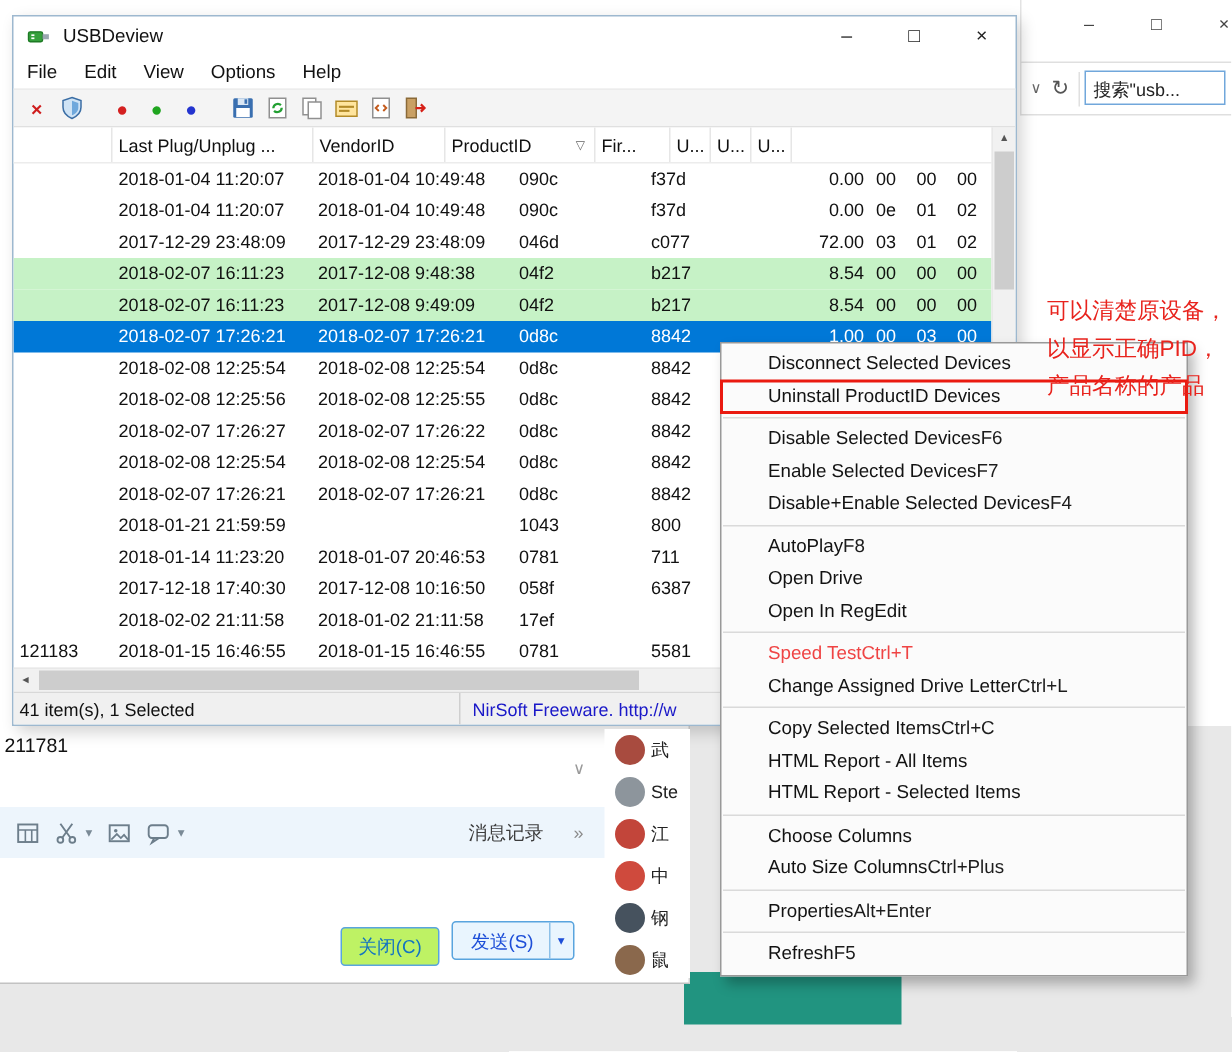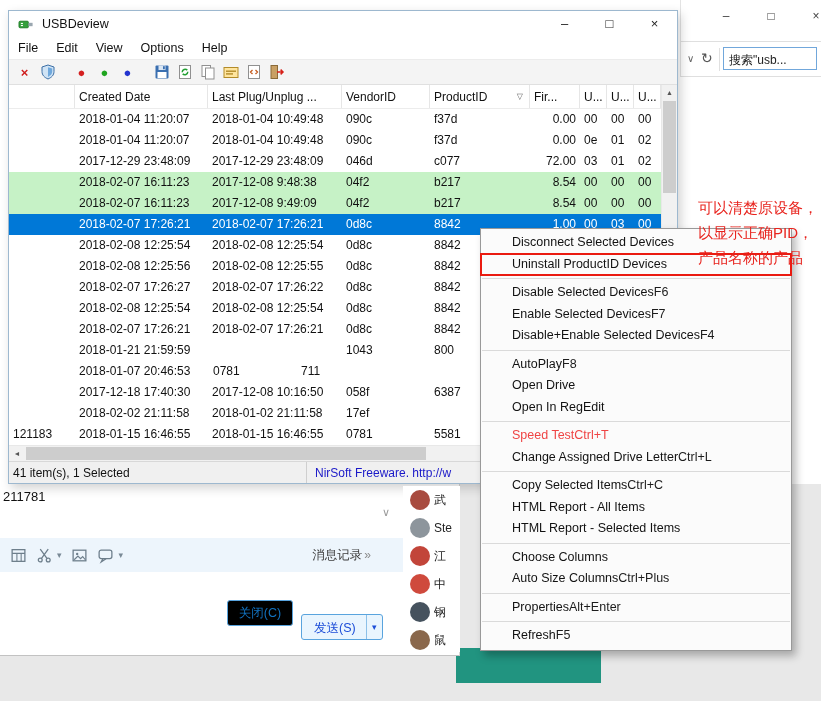--- a/index.html
+++ b/index.html
@@ -84,23 +84,23 @@
   .qq{position:absolute;left:0;top:484px;width:460px;height:172px;background:#fff;z-index:1;
       border-bottom:1px solid #c2c2c2;border-right:1px solid #d5d5d5;overflow:hidden}
   .qq-num{position:absolute;left:3px;top:5px;font-size:13px;color:#111}
   .qq-collapse{position:absolute;left:382px;top:22px;font-size:11px;color:#9a9a9a}
   .qq-toolbar{position:absolute;left:0;top:54px;width:100%;height:34px;background:#edf5fc;
       display:flex;align-items:center;padding-left:8px}
   .qti{display:flex;align-items:center;gap:6px}
   .qicon{width:20px;height:20px;display:inline-flex;align-items:center;justify-content:center}
   .qicon svg{width:17px;height:17px}
   .qcaret{font-size:9px;color:#7a8a96;margin:0 2px 0 -3px}
-  .qq-history{margin-left:auto;margin-right:88px;font-size:12.5px;color:#3c3c3c;display:flex;align-items:center;gap:2px}
+  .qq-history{margin-left:auto;margin-right:70px;font-size:12.5px;color:#3c3c3c;display:flex;align-items:center;gap:20px}
   .qh-angle{color:#8a8a8a;font-size:12px}
-  .qq-btn{position:absolute;top:116px;height:26px;border:1px solid #59a4de;background:#000000;color:#1273c2;
+  .qq-btn{position:absolute;top:134px;height:26px;border:1px solid #59a4de;background:#bef264;color:#1273c2;
       font-size:12.5px;border-radius:3px;font-family:inherit}
   .qq-btn.close{left:227px;width:66px}
   .qq-send{position:absolute;left:301px;top:130px;height:26px;display:inline-flex;border:1px solid #59a4de;
       border-radius:3px;background:#e9f5fe;color:#1d4ed8;font-size:12.5px;align-items:stretch}
   .qs-main{padding:5px 10px 0 12px}
   .qs-caret{border-left:1px solid #8cc0e8;width:16px;display:flex;align-items:center;justify-content:center;font-size:9px}
 
   
   .contacts{position:absolute;left:403px;top:486px;width:57px;height:166px;background:#fff;z-index:3;overflow:hidden}
   .contact{height:28px;display:flex;align-items:center}
@@ -272,21 +272,20 @@
           <svg viewBox="0 0 16 16">
             <rect x="2" y="1.5" width="6.5" height="13" fill="#c9a064" stroke="#8a6a38"></rect>
             <path d="M8 8h6M11.6 5.6L14 8l-2.4 2.4" fill="none" stroke="#d62018" stroke-width="1.5"></path>
           </svg>
         </span>
       </div>
     <div class="gridwrap">
       <div class="gridleft">
         <div class="header" id="thead">
             <div class="hcell" style="width: 66px;"><span></span></div>
-            <div class="hcell" style="width: 133px;"><span>Created Date</span></div>
             <div class="hcell" style="width: 134px;"><span>Last Plug/Unplug ...</span></div>
             <div class="hcell" style="width: 88px;"><span>VendorID</span></div>
             <div class="hcell" style="width: 100px;"><span>ProductID</span><span class="sortmark">▽</span></div>
             <div class="hcell" style="width: 50px;"><span>Fir...</span></div>
             <div class="hcell" style="width: 27px;"><span>U...</span></div>
             <div class="hcell" style="width: 27px;"><span>U...</span></div>
             <div class="hcell" style="width: 27px;"><span>U...</span></div>
           </div>
         <div id="tbody">
             <div class="trow normal">
@@ -416,20 +415,21 @@
               <div class="tcell" style="width: 134px; margin-top: 46px;">2018-01-01 16:47:08</div>
               <div class="tcell" style="width: 88px;">1043</div>
               <div class="tcell" style="width: 100px;">800</div>
               <div class="tcell num" style="width: 50px;"></div>
               <div class="tcell" style="width: 27px;"></div>
               <div class="tcell" style="width: 27px;"></div>
               <div class="tcell" style="width: 27px;"></div>
             </div>
             <div class="trow normal">
               <div class="tcell" style="width: 66px;"></div>
+              <div class="tcell" style="width: 133px;">2018-01-14 11:23:20</div>
               <div class="tcell" style="width: 134px;">2018-01-07 20:46:53</div>
               <div class="tcell" style="width: 88px;">0781</div>
               <div class="tcell" style="width: 100px;">711</div>
               <div class="tcell num" style="width: 50px;"></div>
               <div class="tcell" style="width: 27px;"></div>
               <div class="tcell" style="width: 27px;"></div>
               <div class="tcell" style="width: 27px;"></div>
             </div>
             <div class="trow normal">
               <div class="tcell" style="width: 66px;"></div>

